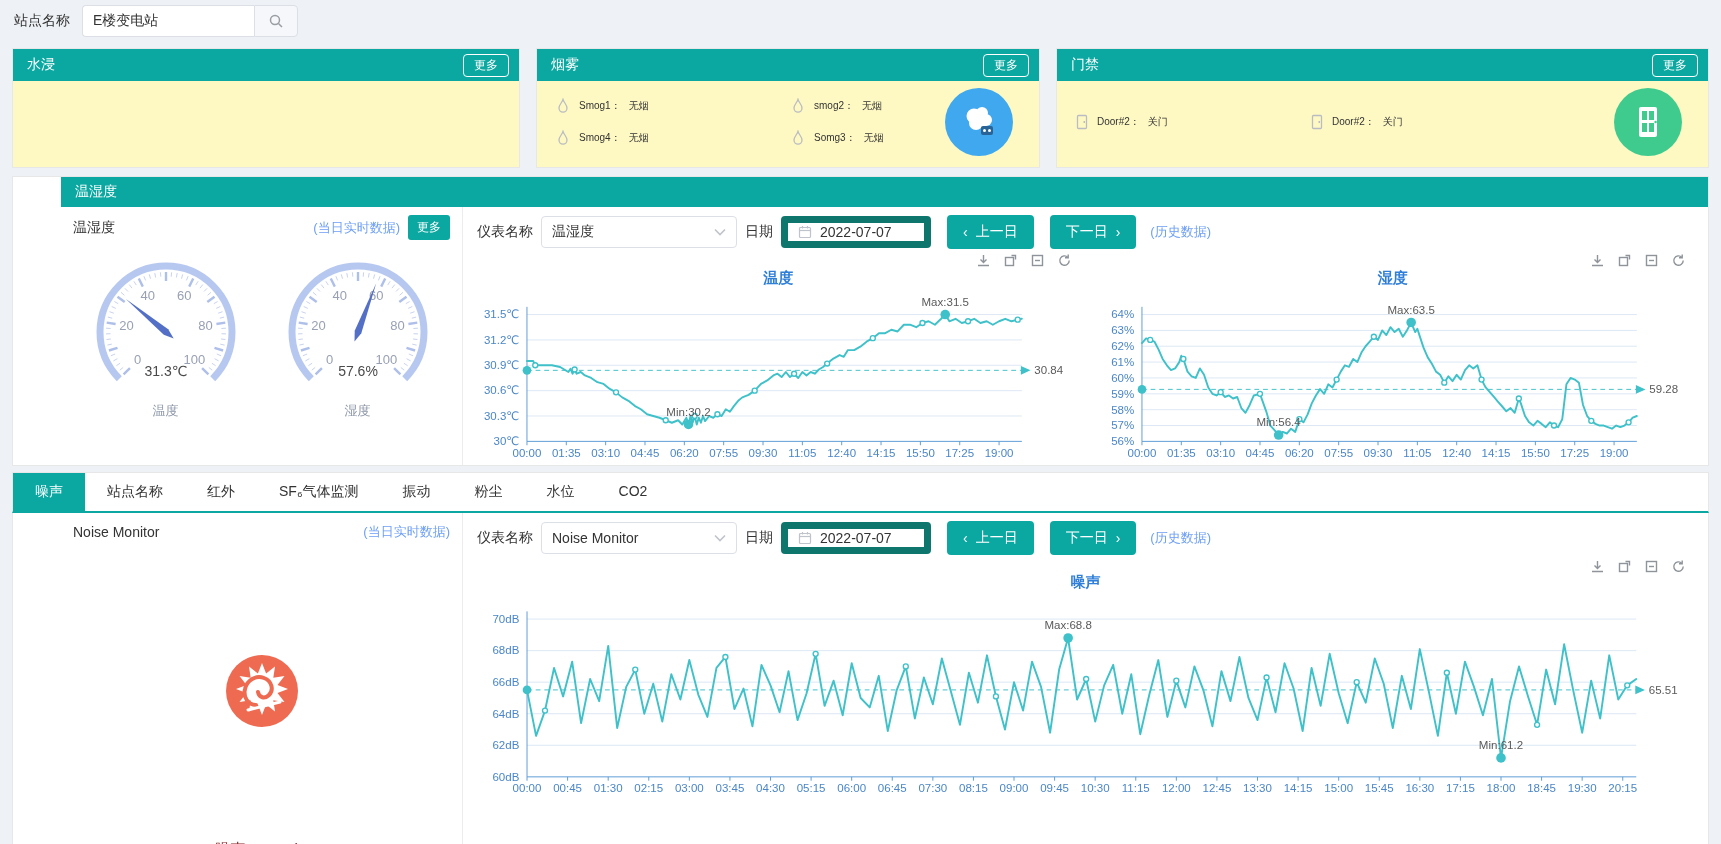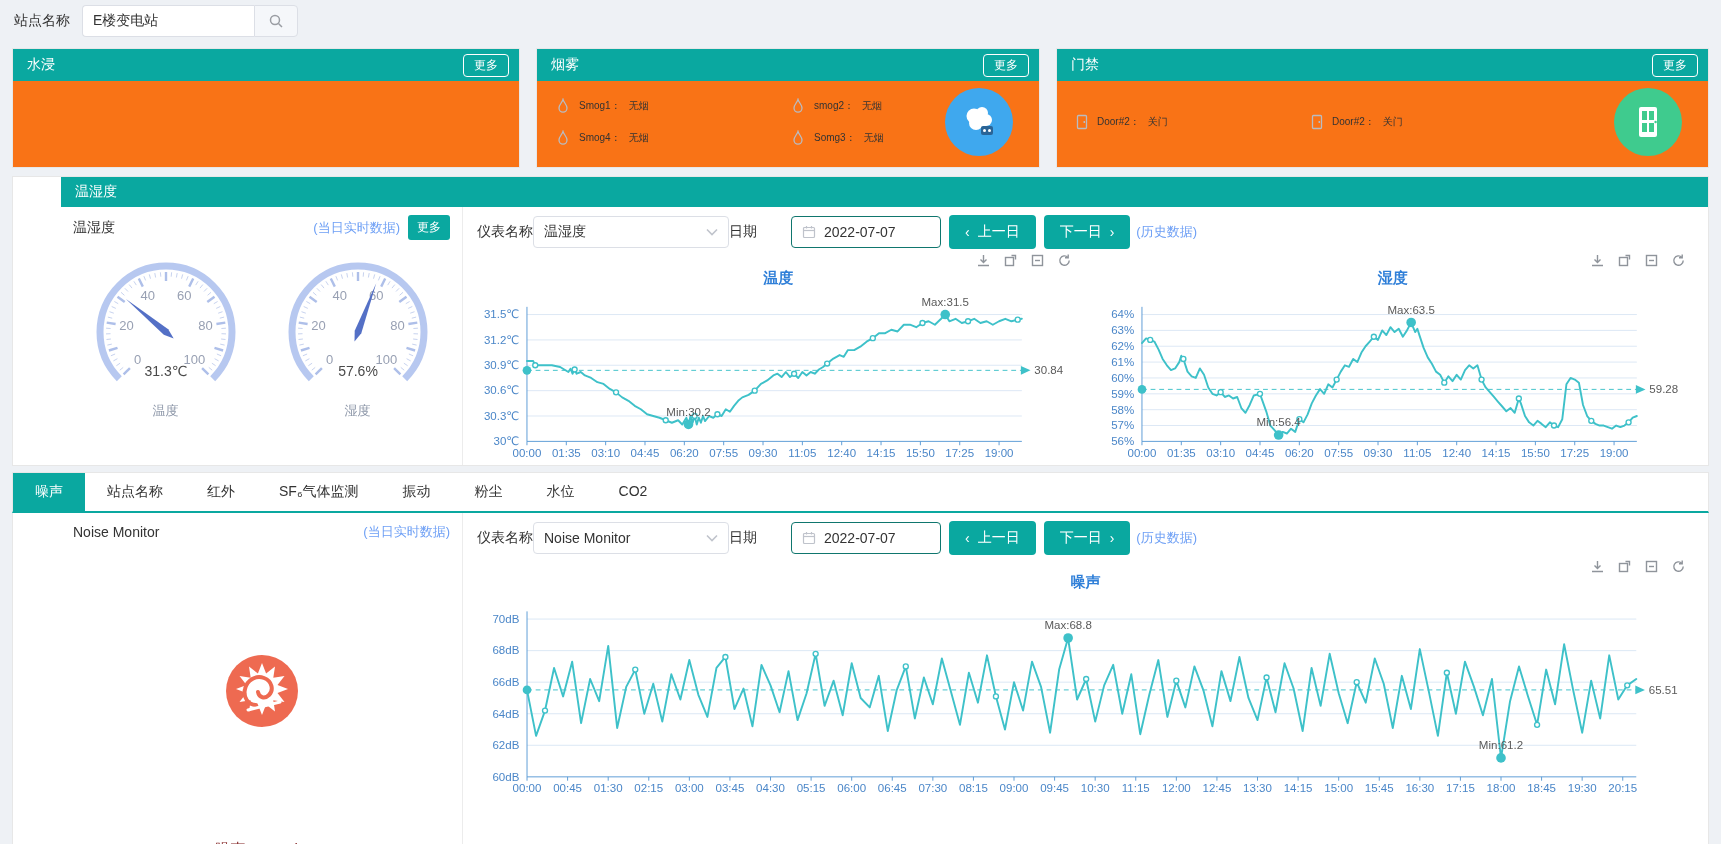--- a/index.html
+++ b/index.html
@@ -7,21 +7,21 @@
   html,body{margin:0;padding:0;background:#eef1f5;font-family:"Liberation Sans","DejaVu Sans",sans-serif;color:#333;}
   .app{width:1721px;height:844px;overflow:hidden;position:relative;}
   
   .topbar{display:flex;align-items:center;height:42px;padding-left:14px;gap:12px;}
   .topbar .lbl{font-size:14px;}
   .search-box{display:flex;align-items:stretch;}
   .search-box input{width:172px;height:32px;border:1px solid #dcdfe6;border-right:none;border-radius:4px 0 0 4px;padding:0 10px;font-size:14px;background:#fff;color:#333;outline:none;}
   .search-btn{width:44px;border:1px solid #dcdfe6;border-radius:0 4px 4px 0;background:#f5f7fa;display:flex;align-items:center;justify-content:center;cursor:pointer;}
   
   .cards-row{display:flex;gap:16px;margin:6px 12px 0;}
-  .card{background:#f97316;border:1px solid #e7e7e7;height:120px;display:flex;flex-direction:column;}
+  .card{background:#fef9c3;border:1px solid #e7e7e7;height:120px;display:flex;flex-direction:column;}
   .card.water{width:508px;} .card.smoke{width:504px;} .card.doorc{flex:1;}
   .card-hd{height:32px;background:var(--teal);color:#fff;display:flex;align-items:center;justify-content:space-between;padding:0 10px 0 14px;font-size:14px;flex:none;}
   .ghost-btn{background:transparent;border:1px solid #fff;color:#fff;font-size:12px;border-radius:4px;padding:2px 10px;cursor:pointer;}
   .card-bd{flex:1;display:flex;align-items:center;justify-content:space-between;padding:4px 26px 8px 18px;}
   .item{display:flex;align-items:center;gap:8px;font-size:10px;color:#333;white-space:nowrap;}
   .grid2{display:grid;grid-template-columns:235px 1fr;row-gap:16px;}
   .big-icon{width:68px;height:68px;border-radius:50%;display:flex;align-items:center;justify-content:center;flex:none;}
   .big-icon.yellow{background:#f5c01e;} .big-icon.blue{background:#3fa8ee;} .big-icon.green{background:#3fcb8e;}
   .big-icon.red{background:#ee6a51;width:72px;height:72px;}
   
@@ -31,23 +31,23 @@
   .th-left{width:402px;border-right:1px solid #ececec;padding:8px 12px 0;flex:none;display:flex;flex-direction:column;}
   .sec-hd{display:flex;align-items:center;flex:none;}
   .sec-title{font-size:14px;color:#333;}
   .spacer{flex:1;}
   .link{color:var(--link);font-size:13px;cursor:pointer;white-space:nowrap;}
   .more-solid{background:var(--teal);border:none;color:#fff;font-size:12px;border-radius:3px;padding:4px 9px;margin-left:8px;cursor:pointer;}
   .gauges{display:flex;justify-content:center;gap:2px;margin-top:10px;}
   .gauge-block{text-align:center;}
   .gauge-label{color:#8a94a6;font-size:13px;margin-top:-2px;}
   .th-right{flex:1;padding:6px 14px 0;display:flex;flex-direction:column;min-width:0;}
-  .controls{display:flex;align-items:center;font-size:14px;height:38px;flex:none;}
+  .controls{display:flex;align-items:center;gap:8px;font-size:14px;height:38px;flex:none;}
   .select{width:196px;height:32px;border:1px solid #dcdfe6;border-radius:4px;display:flex;align-items:center;justify-content:space-between;padding:0 10px;background:#fff;cursor:pointer;font-size:14px;color:#333;}
-  .date-input{width:150px;height:32px;border:1px solid #0f766e;border-radius:4px;display:flex;align-items:center;gap:8px;padding:0 10px;background:#fff;font-size:14px;cursor:pointer;margin-left:34px;}
+  .date-input{width:150px;height:32px;border:7px solid #0f766e;border-radius:4px;display:flex;align-items:center;gap:8px;padding:0 10px;background:#fff;font-size:14px;cursor:pointer;}
   .btn-teal{height:34px;background:var(--teal);color:#fff;border:none;border-radius:4px;padding:0 16px;font-size:14px;display:flex;align-items:center;gap:8px;cursor:pointer;margin-left:8px;}
   .charts-row{display:flex;flex:1;gap:12px;min-width:0;}
   .chart-block{flex:1;position:relative;display:flex;flex-direction:column;min-width:0;}
   .chart-tools{position:absolute;top:2px;right:8px;display:flex;gap:12px;z-index:2;}
   .chart-tools svg{cursor:pointer;display:block;}
   .chart-title{text-align:center;color:#2f7fd8;font-weight:bold;font-size:15px;margin-top:18px;flex:none;}
   svg.linechart{width:100%;height:178px;display:block;}
   svg.linechart text.ax{fill:var(--axis);font-size:12px;}
   svg.linechart text.ann{fill:#5a5a5a;font-size:12px;}
   

